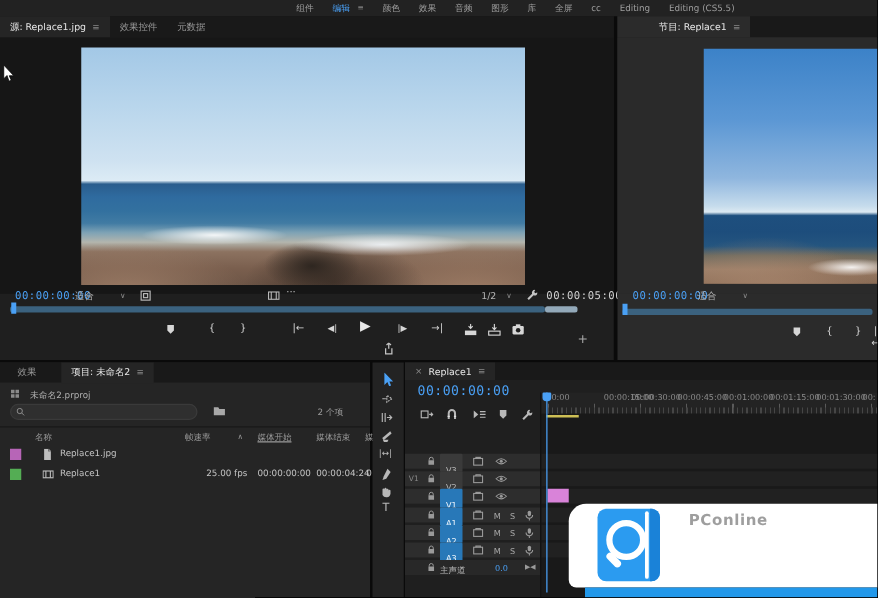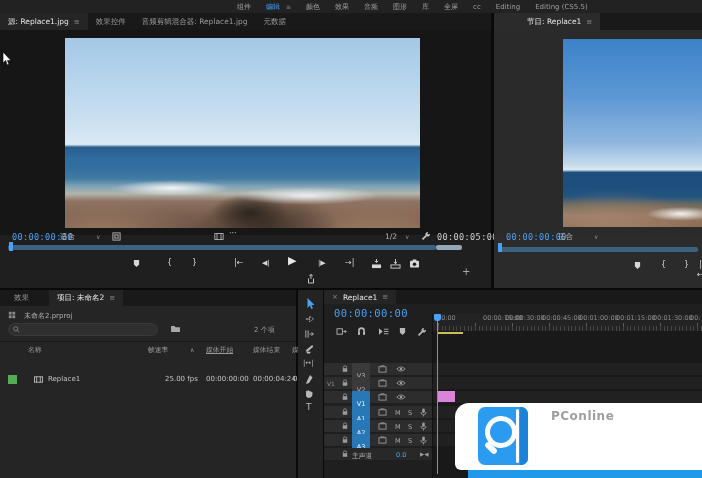--- a/index.html
+++ b/index.html
@@ -73,21 +73,20 @@
     <span class="ws">Editing (CS5.5)</span>
   </div>
 
   <div class="panel" style="left:0;top:13px;width:491px;height:275px;background:#1f1f1f;">
     <div class="tabbar">
       <div class="tab active">
         <span>源: Replace1.jpg</span>
         <span class="pm">≡</span>
       </div>
       <span class="tab">效果控件</span>
-      <span class="tab">音频剪辑混合器: Replace1.jpg</span>
       <span class="tab">元数据</span>
     </div>
 
     <div class="abs" style="left:0;top:17px;width:491px;height:205px;background:#161616;"></div>
     <div class="abs ocean-src" style="left:65px;top:25px;width:355px;height:190px;"></div>
 
     <span class="abs tc" style="left:12px;top:219px;">00:00:00:00</span>
     <span class="abs dd" style="left:60px;top:219px;">适合</span>
     <span class="abs chev" style="left:96px;top:220px;">∨</span>
     <span class="abs ic" style="left:112px;top:219px;">
@@ -218,20 +217,30 @@
 
     <div class="abs" style="left:0;top:51px;width:296px;height:1px;background:#191919;"></div>
 
     <span class="colhdr" style="left:28px;top:55px;">名称</span>
     <span class="colhdr" style="left:148px;top:55px;">帧速率</span>
     <span class="colhdr" style="left:190px;top:56px;font-size:6px;">∧</span>
     <span class="colhdr" style="left:206px;top:55px;text-decoration:underline;">媒体开始</span>
     <span class="colhdr" style="left:253px;top:55px;">媒体结束</span>
     <span class="colhdr" style="left:292px;top:55px;">媒</span>
 
+    <div class="abs" style="left:0;top:66px;width:296px;height:15px;">
+      <span class="chip" style="left:8px;top:3px;background:#b765b7;"></span>
+      <span class="abs ic" style="left:34px;top:3px;">
+        <svg width="8" height="9" viewBox="0 0 8 10">
+            <path d="M1 0h4l2 2v8H1z" fill="#bdbdbd"></path>
+            <path d="M5 0v2h2" fill="none" stroke="#6a6a6a"></path>
+          </svg>
+        </span>
+      <span class="cell" style="left:48px;top:3px;">Replace1.jpg</span>
+    </div>
 
     <div class="abs" style="left:0;top:82px;width:296px;height:15px;">
       <span class="chip" style="left:8px;top:3px;background:#54ad54;"></span>
       <span class="abs ic" style="left:34px;top:3px;">
         <svg width="9" height="9" viewBox="0 0 10 10">
             <rect x="0.5" y="2" width="9" height="6" fill="none" stroke="#bdbdbd"></rect>
             <path d="M3 2v6M7 2v6" stroke="#bdbdbd"></path>
           </svg>
         </span>
       <span class="cell" style="left:48px;top:3px;">Replace1</span>

